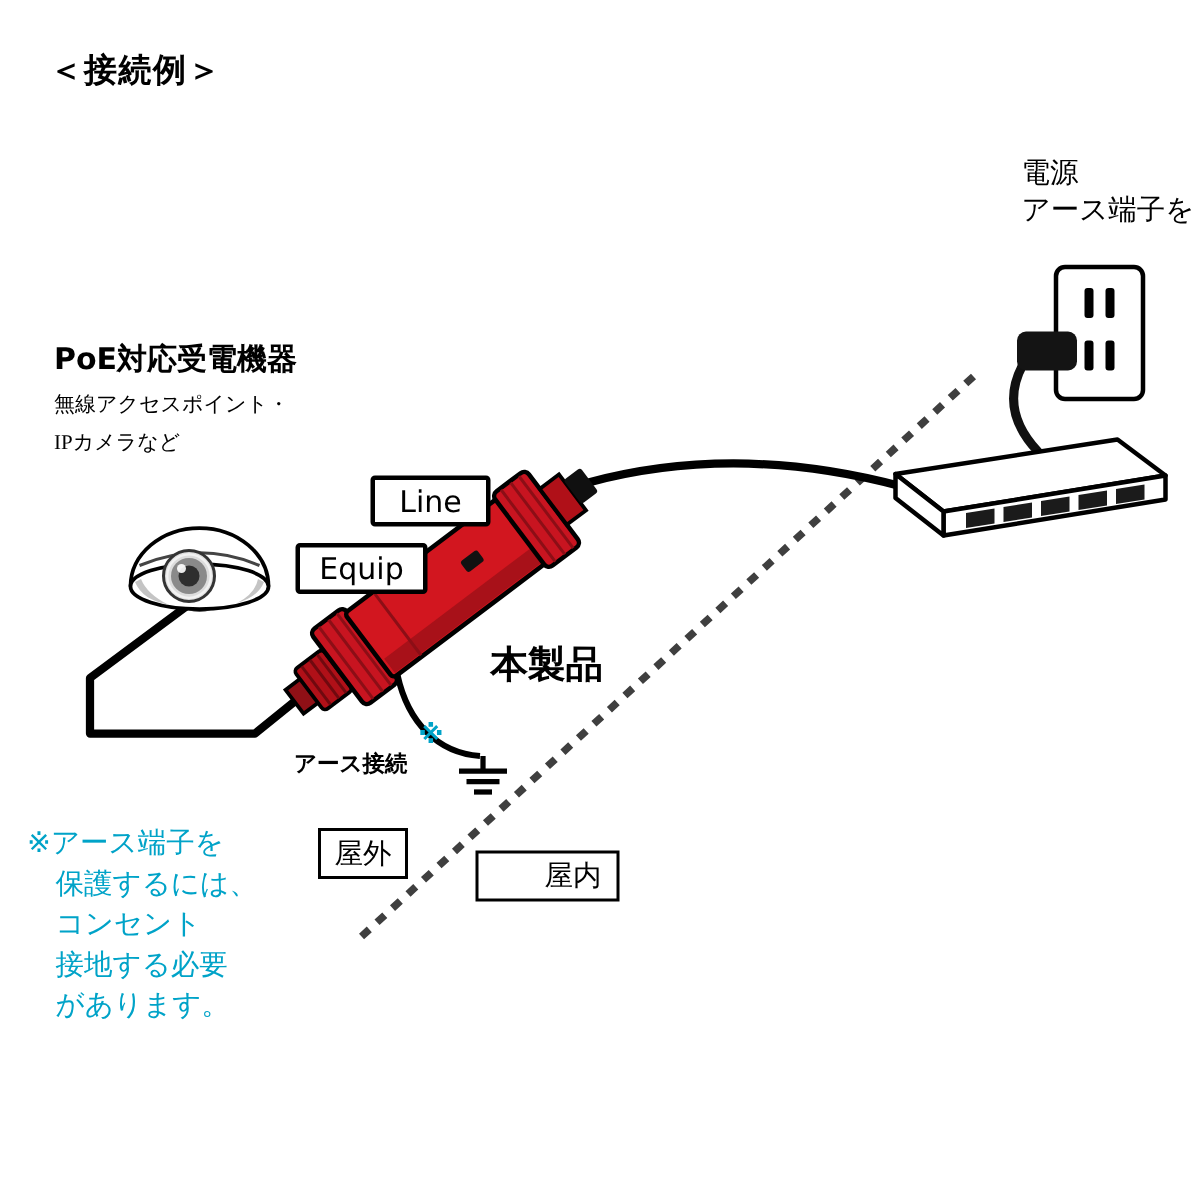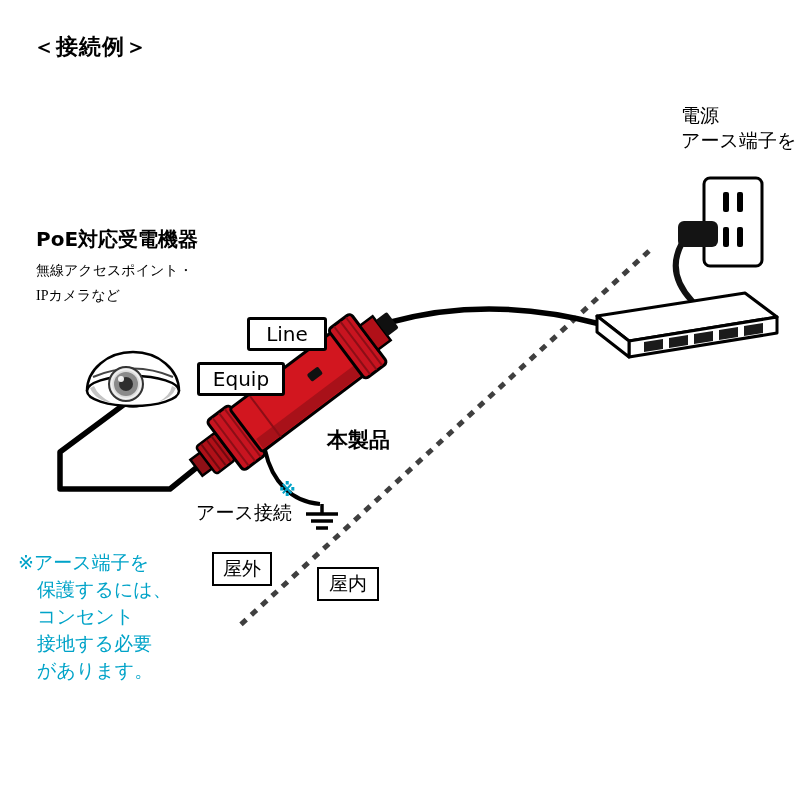--- a/index.html
+++ b/index.html
@@ -19,24 +19,24 @@
     position:absolute;background:#fff;border:3px solid #000;border-radius:3px;
     display:flex;align-items:center;justify-content:center;font-size:20px;
   }
   .box-line{left:247px;top:317px;width:74px;height:28px;}
   .box-equip{left:197px;top:362px;width:82px;height:28px;}
   .zone-box{
     position:absolute;background:#fff;border:2.5px solid #000;
     display:flex;align-items:center;justify-content:center;font-size:19px;
   }
   .zone-outdoor{left:212px;top:552px;width:56px;height:30px;}
-  .zone-indoor{left:317px;top:567px;width:58px;height:30px;}
-  .product-label{left:327px;top:426px;font-size:21px;font-weight:bold;}
+  .zone-indoor{left:317px;top:567px;width:58px;height:30px;padding-left:34px;}
+  .product-label{left:327px;top:426px;font-size:25px;font-weight:bold;}
   .hub-label{left:596px;top:364px;font-size:19px;}
-  .ground-label{left:196px;top:500px;font-size:19px;}
+  .ground-label{left:196px;top:500px;font-size:15px;font-weight:bold;}
   .ground-asterisk{left:279px;top:480px;font-size:17px;font-weight:bold;}
   .cyan{color:#00a3c8;}
   .note{left:18px;top:549px;font-size:19px;line-height:27px;}
   .note .indent{padding-left:19px;}
 </style>
 </head>
 <body>
 
 <div class="canvas">
 

